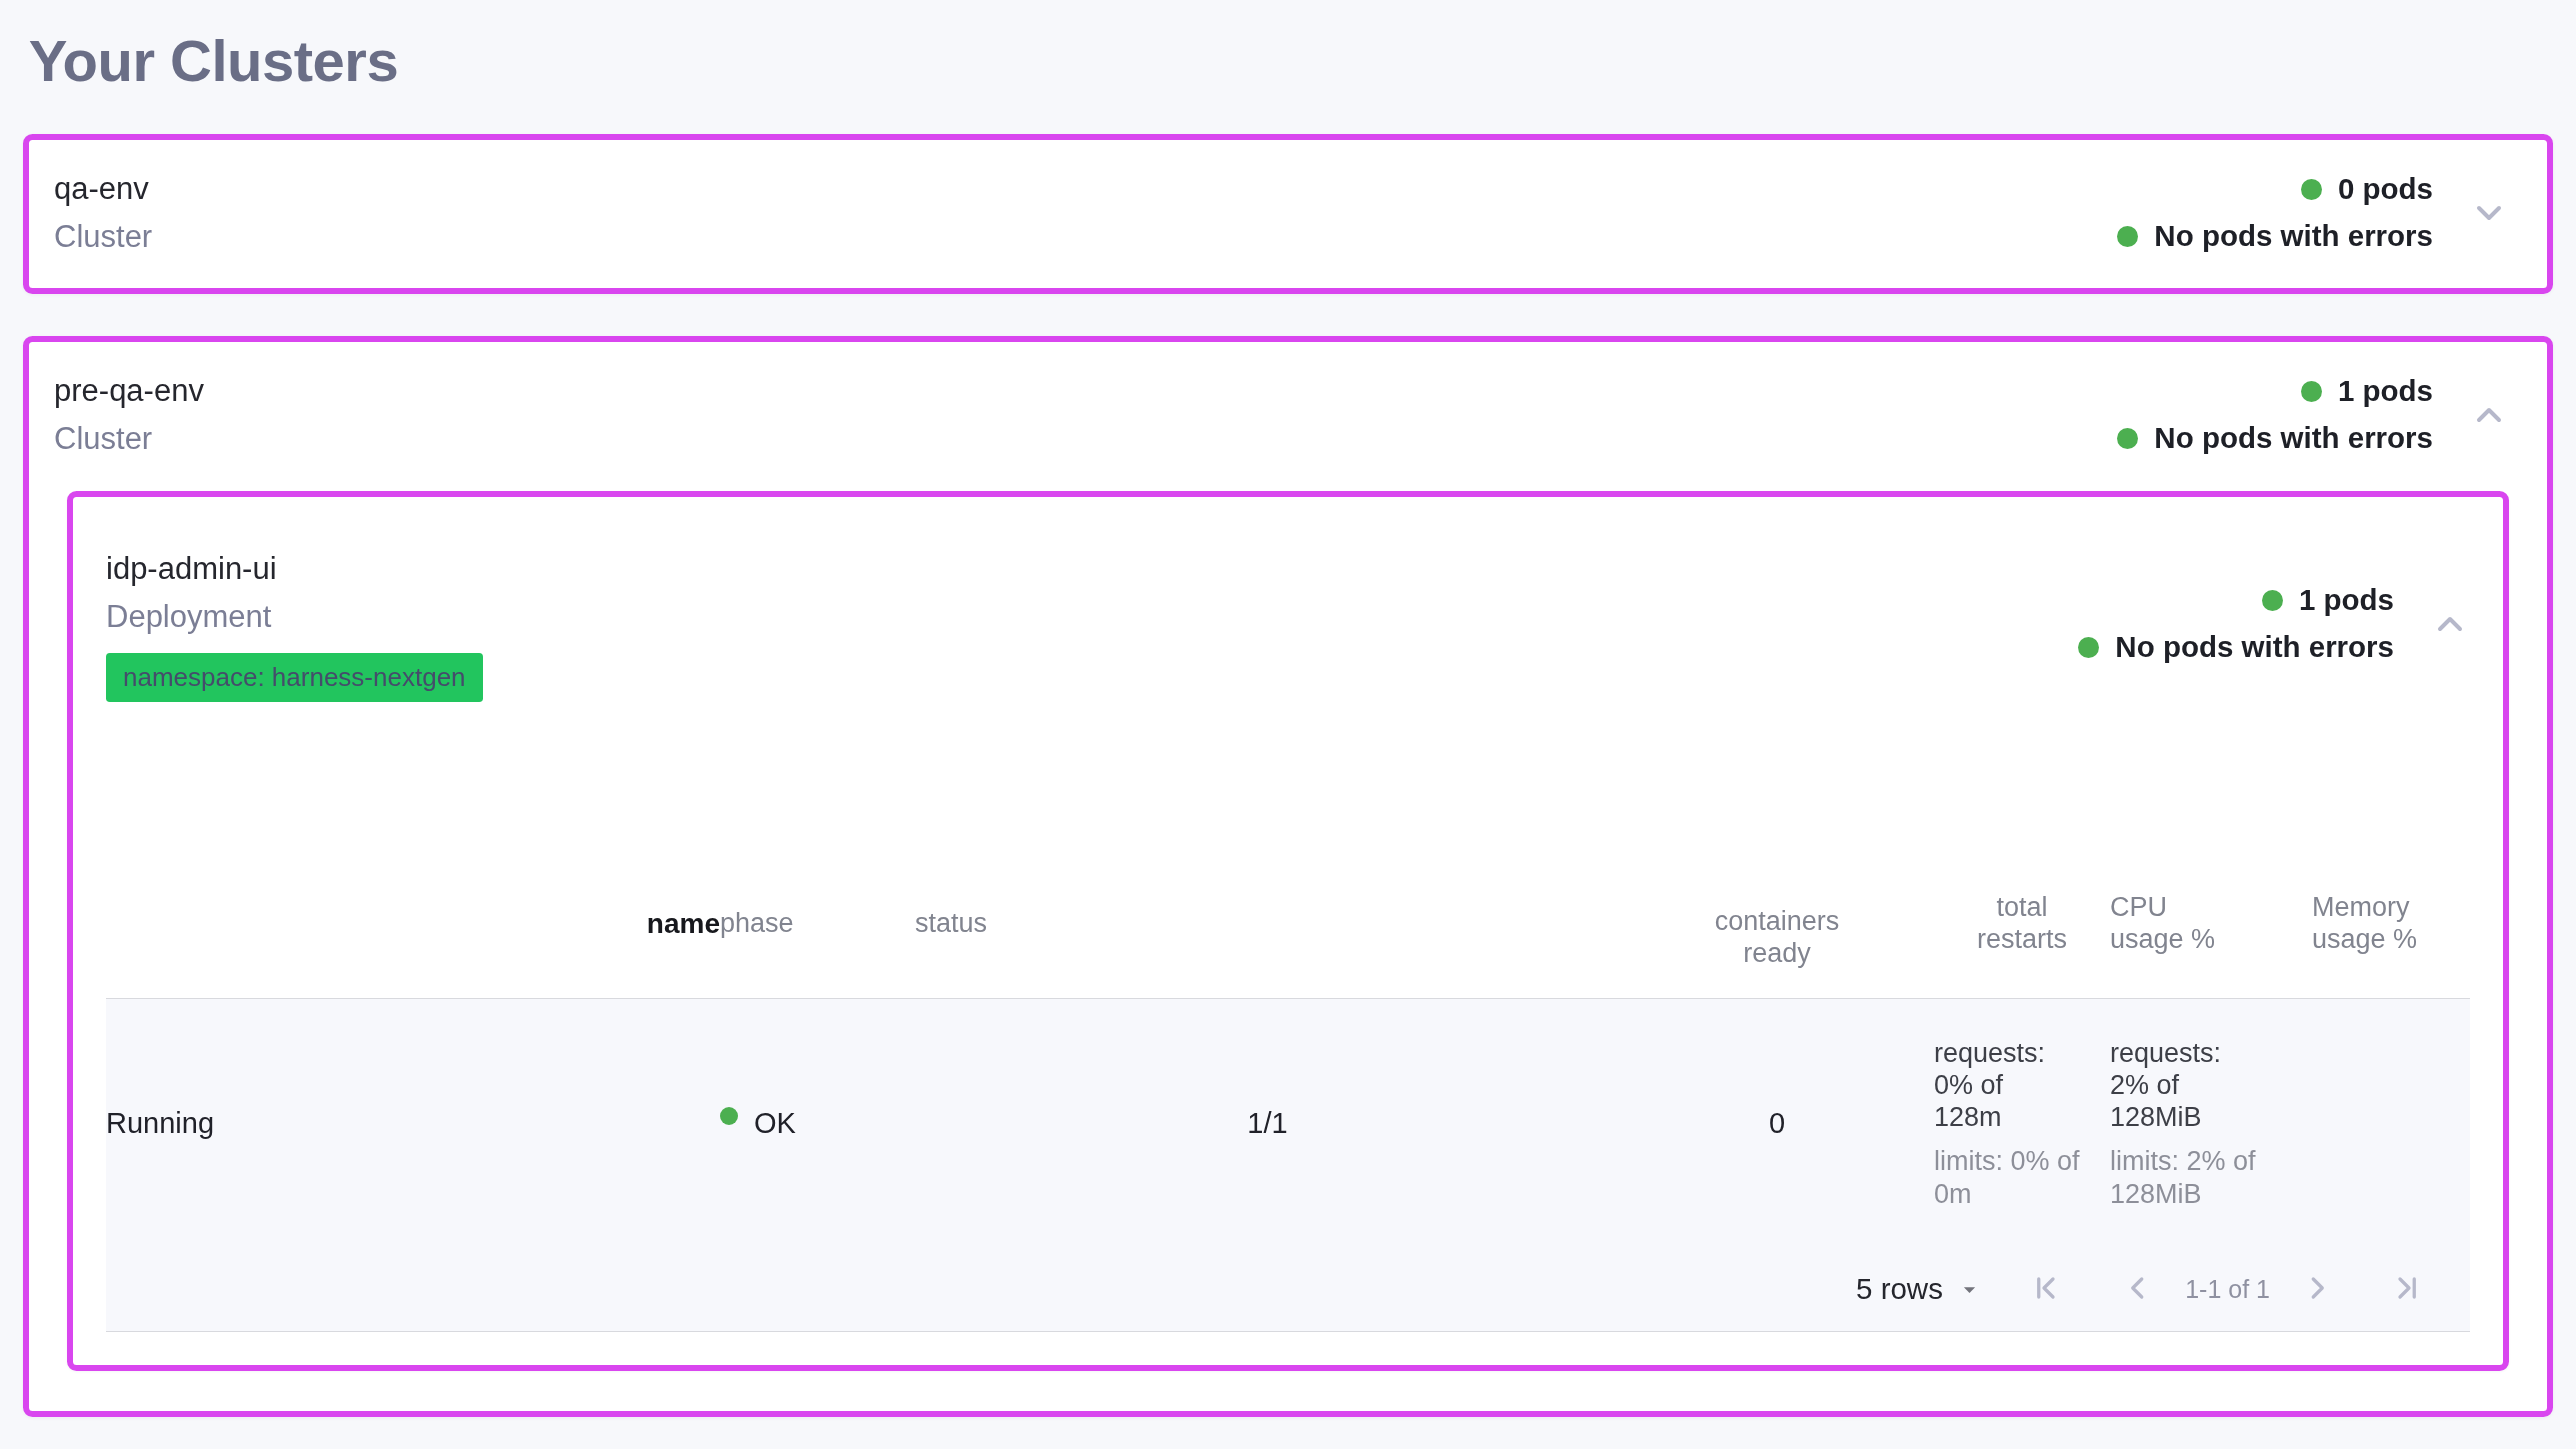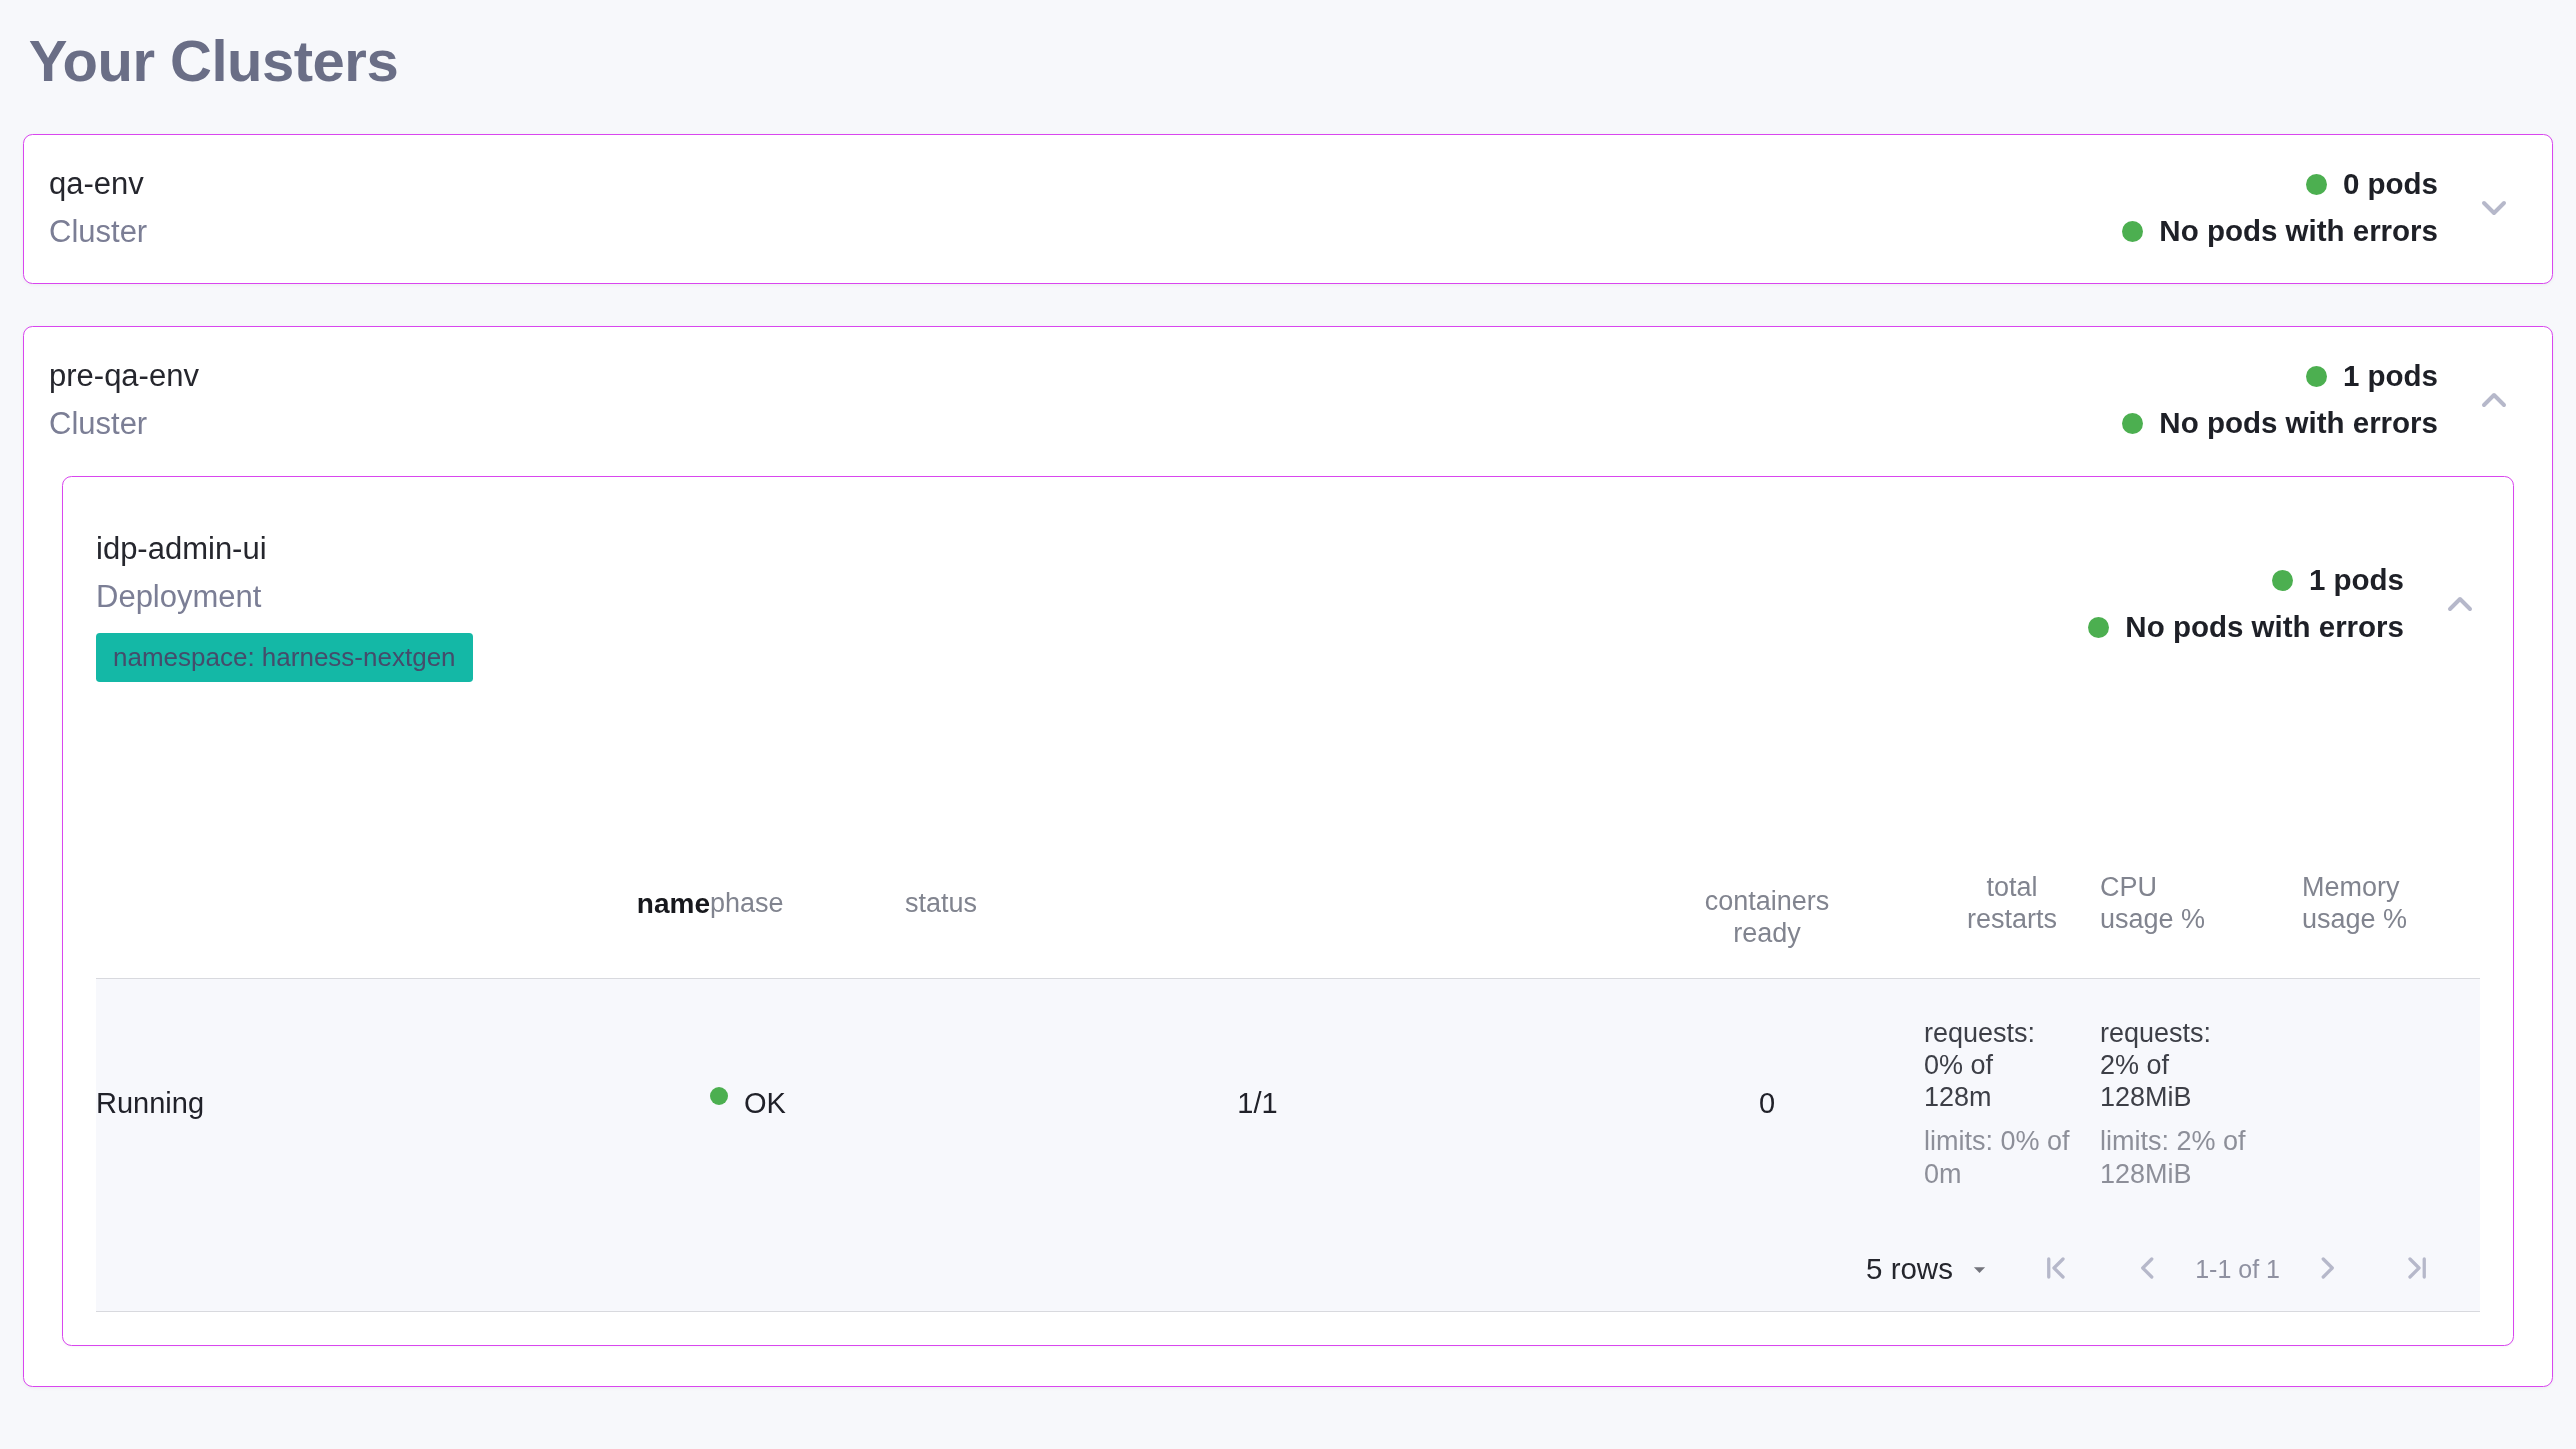--- a/index.html
+++ b/index.html
@@ -15,21 +15,21 @@
   .page-title {
     font-size: 58px;
     font-weight: 700;
     color: #6a6e86;
     letter-spacing: -0.5px;
     margin: 11.4px 0 40px 5.7px;
   }
 
   .card {
     background: #ffffff;
-    border: 1px solid #d946ef;
+    border: 6px solid #d946ef;
     border-radius: 9.5px;
     box-shadow: 0 1px 3.8px rgba(30,35,60,0.05);
   }
   .cluster-card + .cluster-card { margin-top: 42px; }
 
   .card-header {
     display: flex;
     justify-content: space-between;
     align-items: center;
     padding: 25px 38px 27px 25px;
@@ -49,21 +49,21 @@
 
   
   .inner-card {
     margin: 1.9px 38px 40px 38px;
     padding: 48px 33px 33px 33px;
     box-shadow: 0 1px 2.9px rgba(30,35,60,0.04);
   }
   .deploy-header { display: flex; justify-content: space-between; align-items: center; cursor: pointer; }
   .badge {
     display: inline-block;
-    background: #14b8a6;
+    background: #22c55e;
     color: #454c6b;
     font-size: 26px;
     font-weight: 500;
     line-height: 1;
     padding: 11.4px 17px;
     border-radius: 3.8px;
     margin-top: 11.4px;
   }
 
   

